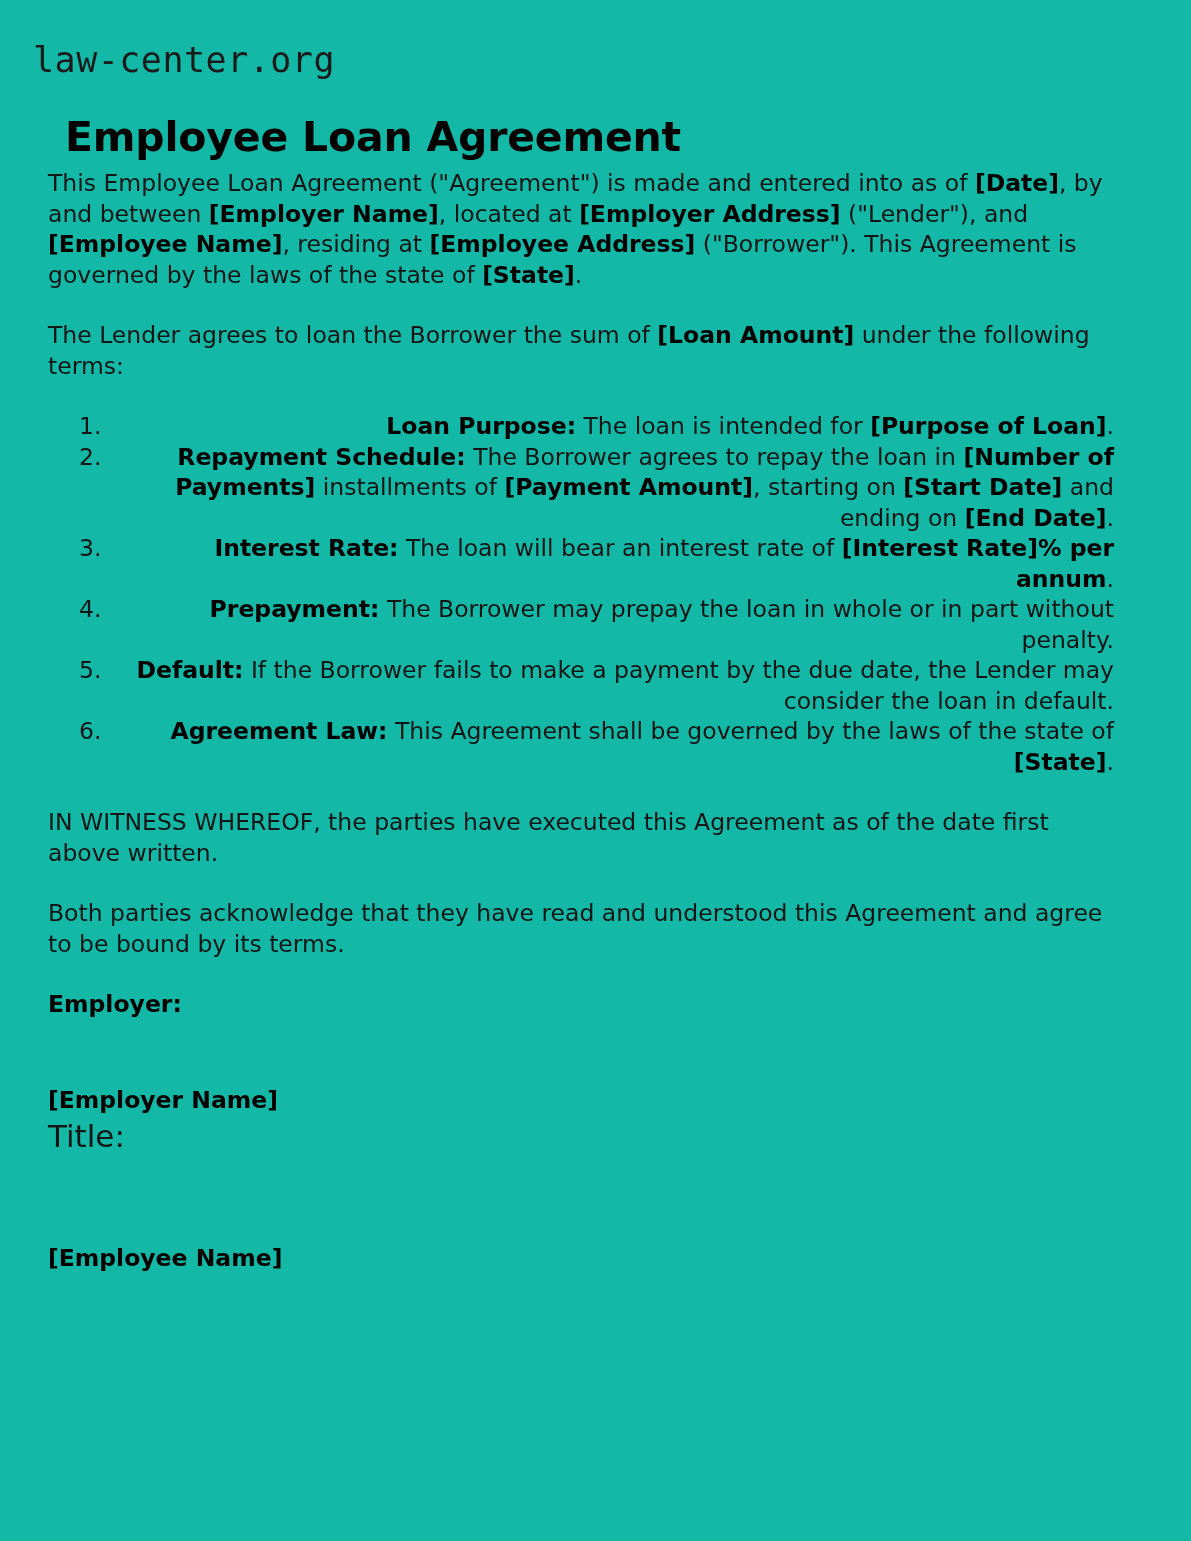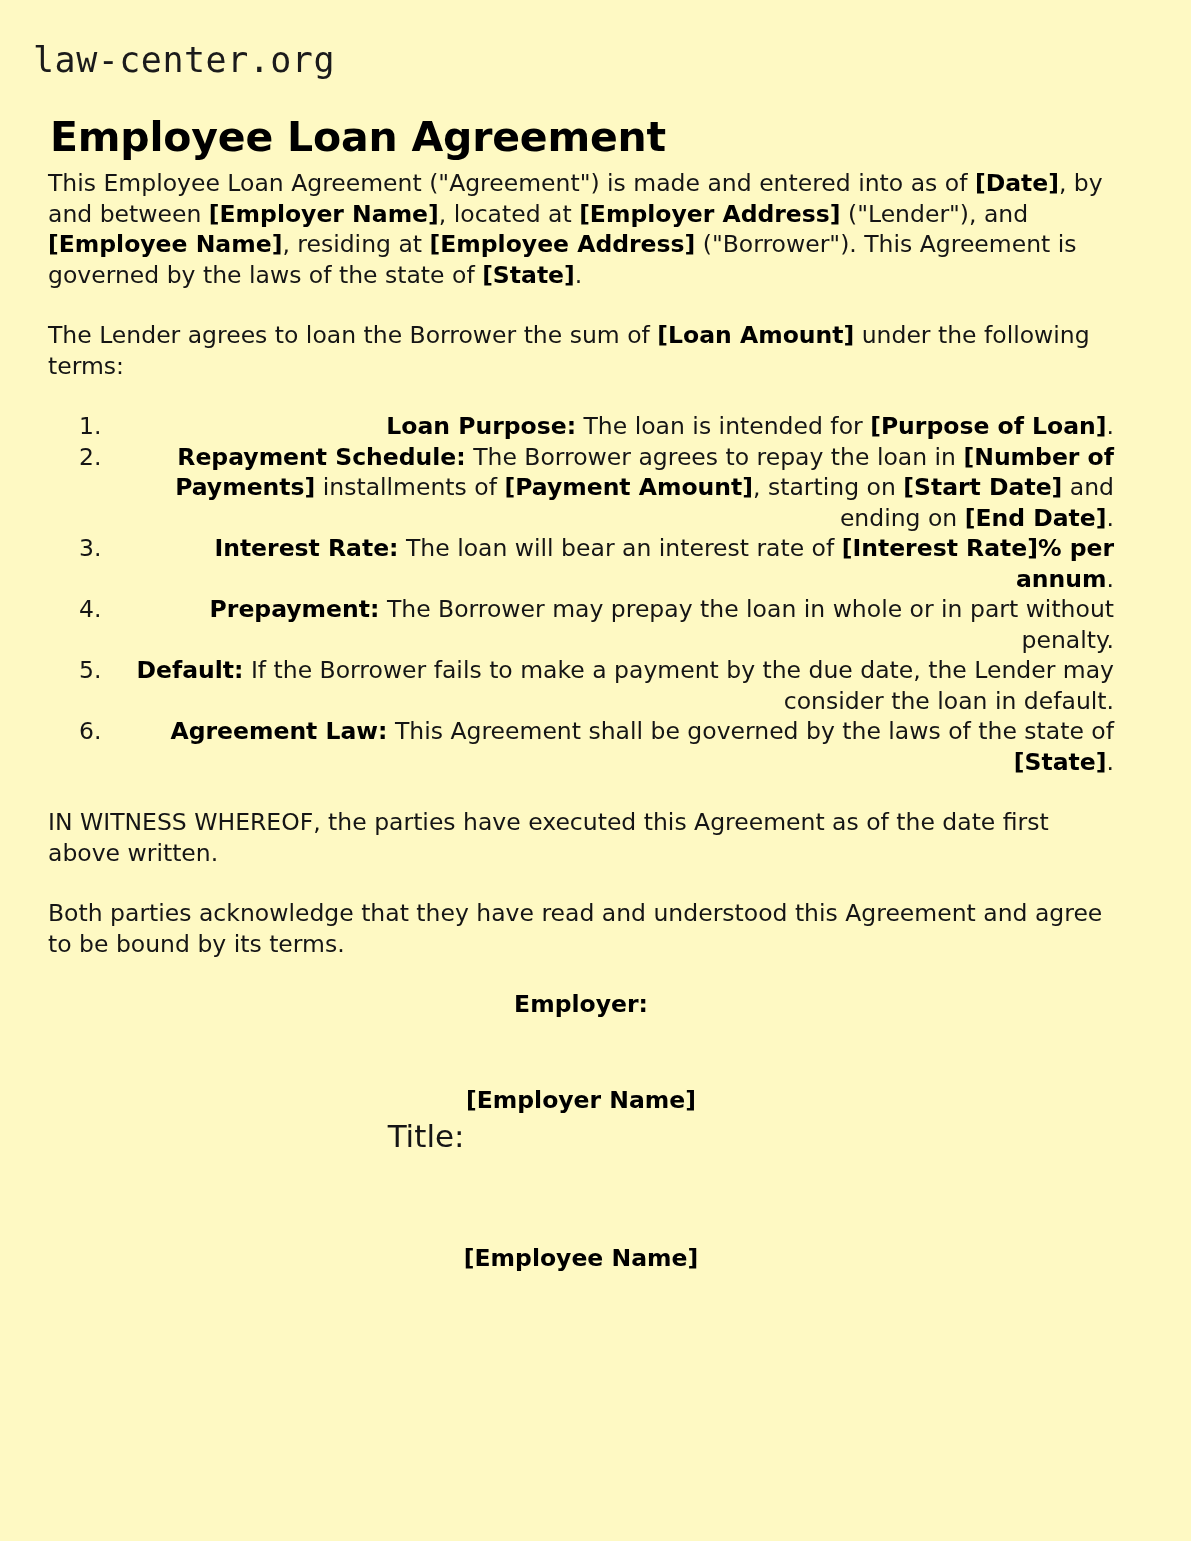--- a/index.html
+++ b/index.html
@@ -13,39 +13,39 @@
     position: relative;
     overflow: hidden;
     font-family: "DejaVu Sans", sans-serif;
     color: #000000;
     -webkit-font-smoothing: antialiased;
   }
 
   .page {
     position: absolute;
     inset: 0;
-    background: #fef9c3;
+    background: #14b8a6;
   }
 
   
   .site-line {
     position: absolute;
     left: 33px;
     top: 38px;
     font-family: "DejaVu Sans Mono", monospace;
     font-size: 35px;
     line-height: 44px;
     letter-spacing: 0.5px;
     color: #1b1b1b;
     white-space: nowrap;
   }
 
   .doc-title {
     position: absolute;
-    left: 50px;
+    left: 65px;
     top: 84px;
     font-family: "DejaVu Sans", sans-serif;
     font-size: 41px;
     line-height: 52px;
     font-weight: bold;
     letter-spacing: -0.2px;
     color: #000000;
     white-space: nowrap;
   }
 
@@ -88,21 +88,20 @@
   }
 
   ol.terms > li::marker {
     font-weight: normal;
     color: #151515;
   }
 
   
   .sig-block {
     margin: 0;
-    text-align: center;
   }
 
   .sig-label {
     font-size: 23.5px;
     line-height: 30.5px;
     margin: 0;
     font-weight: bold;
   }
 
   .sig-gap { height: 46px; }

